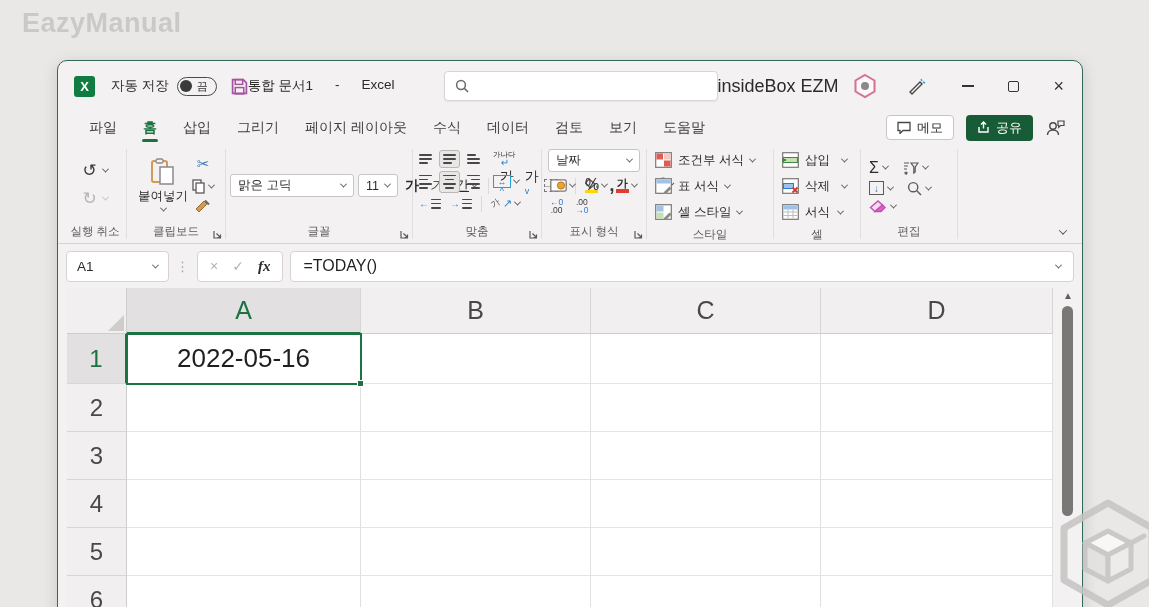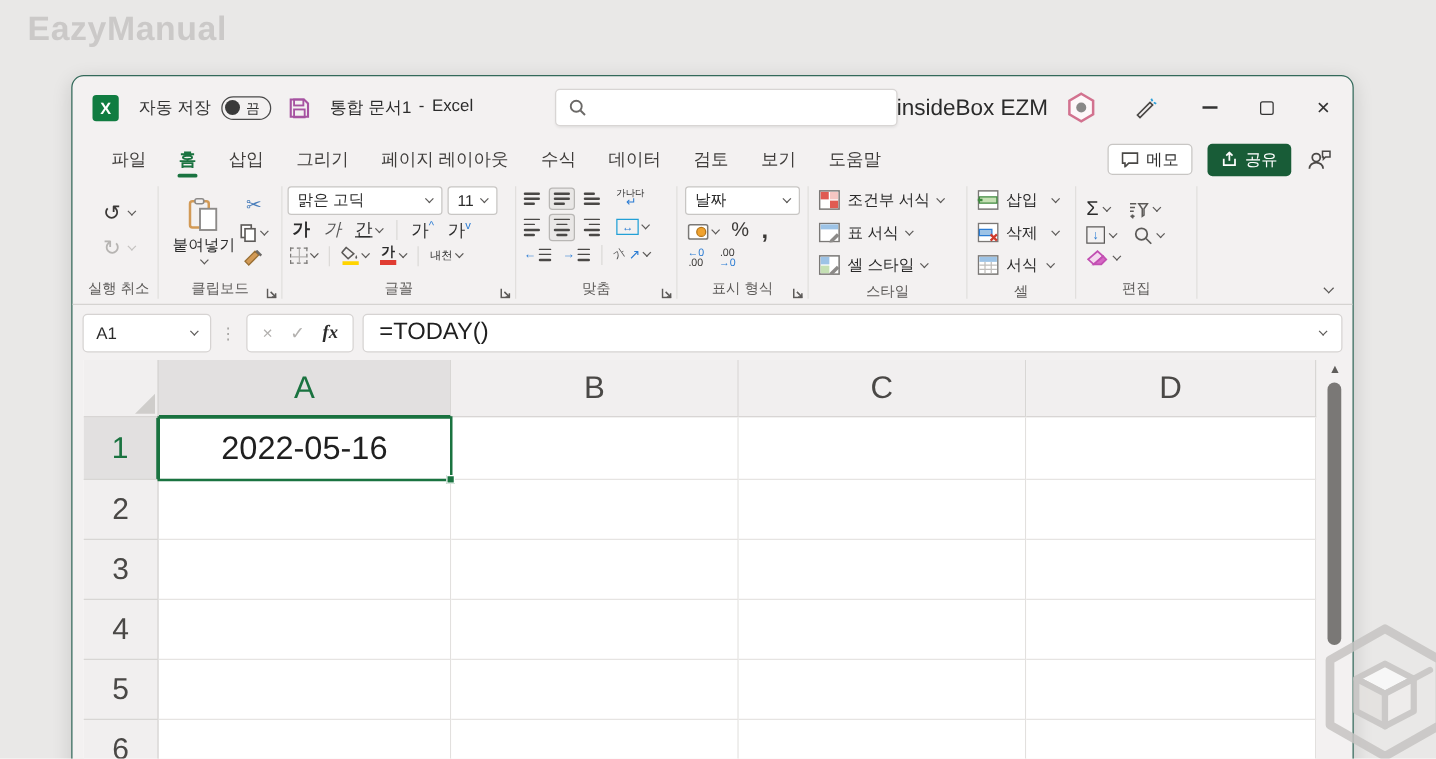--- a/index.html
+++ b/index.html
@@ -14,21 +14,21 @@
             box-shadow:0 4px 16px rgba(0,0,0,.14); }
 
   
   .titlebar { position:absolute; left:0; top:0; right:0; height:50px; display:flex; align-items:center; padding:0 18px 0 16px; }
   .xl-logo { width:21px; height:21px; background:#107c41; border-radius:3px; color:#fff; font-weight:bold; font-size:13px; display:flex; align-items:center; justify-content:center; }
   .autosave { display:flex; align-items:center; gap:8px; margin-left:16px; font-size:13.5px; color:#333; }
   .toggle { width:40px; height:19px; border:1.6px solid #4a4a4a; border-radius:10px; display:flex; align-items:center; padding:1px 4px 1px 2px; gap:5px; }
   .knob { width:12px; height:12px; background:#3a3a3a; border-radius:50%; }
   .toggle-state { font-size:11px; color:#333; }
   .save-ic { margin-left:14px; }
-  .doc-title { margin-left:16px; font-size:13.5px; color:#2b2b2b; display:flex; gap:6px; }
+  .doc-title { font-size:13.5px; color:#2b2b2b; display:flex; gap:22px; }
   .searchbox { position:absolute; left:386px; top:10px; width:274px; height:30px; background:#fff; border:1px solid #d8d5d4; border-radius:4px; display:flex; align-items:center; padding:0 10px; gap:8px; box-shadow:0 1px 2px rgba(0,0,0,.06); }
   .searchbox input { border:none; outline:none; background:transparent; font-size:13px; color:#555; width:200px; font-family:"Liberation Sans",sans-serif; }
   .tb-right { margin-left:auto; display:flex; align-items:center; gap:14px; }
   .account { font-size:18px; color:#2b2b2b; }
   .winctl { display:flex; align-items:center; gap:34px; margin-left:22px; }
   .min-glyph { width:12px; height:1.6px; background:#333; display:inline-block; }
   .max-glyph { width:11px; height:11px; border:1.4px solid #333; border-radius:2px; display:inline-block; }
   .close-glyph { font-size:18px; color:#333; line-height:1; }
 
   
@@ -63,21 +63,21 @@
   .ribbon-collapse { position:absolute; right:16px; bottom:8px; }
 
   
   .formularow { position:absolute; left:0; top:183px; right:0; height:44px; display:flex; align-items:center; padding:0 8px; gap:7px; }
   .namebox { width:103px; height:31px; background:#fff; border:1px solid #d6d3d2; border-radius:4px; display:flex; align-items:center; justify-content:space-between; padding:0 10px; font-size:13.5px; color:#2b2b2b; }
   .dots { color:#a7a5a3; font-size:13px; letter-spacing:1px; }
   .fxbox { height:31px; background:#fff; border:1px solid #d6d3d2; border-radius:4px; display:flex; align-items:center; gap:14px; padding:0 12px; }
   .fxbox .cancel, .fxbox .enter { color:#b3b1af; font-size:14px; }
   .fxbox .fx { font-family:"Liberation Serif", serif; font-style:italic; font-weight:bold; font-size:15px; color:#2b2b2b; }
   .formulainput { flex:1; height:31px; background:#fff; border:1px solid #d6d3d2; border-radius:4px; display:flex; align-items:center; padding:0 12px; }
-  .formulainput input { flex:1; border:none; outline:none; background:transparent; font-size:19px; color:#1f1f1f; font-family:"Liberation Sans",sans-serif; }
+  .formulainput input { flex:1; border:none; outline:none; background:transparent; font-size:16px; color:#1f1f1f; font-family:"Liberation Sans",sans-serif; }
 
   
   .sheet { position:absolute; left:9px; top:227px; width:986px; bottom:0; background:#fff; }
   .colhead-row { display:flex; height:46px; }
   .corner { width:60px; height:46px; background:#f1efef; border-right:1px solid #cfcdcb; border-bottom:1px solid #cfcdcb; position:relative; }
   .corner::after { content:""; position:absolute; right:2px; bottom:2px; width:0; height:0; border-left:16px solid transparent; border-bottom:16px solid #cfcdcb; }
   .colhead { height:46px; background:#f1efef; border-right:1px solid #d8d6d4; border-bottom:1px solid #cfcdcb; display:flex; align-items:center; justify-content:center; font-size:25px; color:#4a4846; }
   .colhead.sel { background:#e2e0e0; color:#1a7340; border-bottom:2px solid #1a7340; }
   .gridrow { display:flex; }
   .rowhead { width:60px; background:#f1efef; border-right:1px solid #cfcdcb; border-bottom:1px solid #d8d6d4; display:flex; align-items:center; justify-content:center; font-size:24px; color:#4a4846; }
@@ -247,21 +247,21 @@
         <span class="launcher">
           <svg width="9" height="9" viewBox="0 0 9 9">
               <path d="M1 1 v7 h7" fill="none" stroke="#5c5a58" stroke-width="1.2"></path>
               <path d="M3.5 3.5 L7.5 7.5 M7.5 4.5 v3 h-3" fill="none" stroke="#5c5a58" stroke-width="1.2"></path>
             </svg>
         </span>
       </div>
       <div class="gsep"></div>
 
       <div class="rgroup" style="width:186px;">
-        <div class="rg-body" style="flex-direction:column; padding:2px 4px 0 4px; gap:3px;">
+        <div class="rg-body" style="flex-direction:row; padding:2px 4px 0 4px; gap:3px;">
           <div class="frow" style="gap:4px;">
             <div class="selectbox" style="width:124px;">
               <span>맑은 고딕</span>
                 <span class="chev sm"></span>
             </div>
             <div class="selectbox" style="width:40px;">
               <span>11</span>
                 <span class="chev sm"></span>
             </div>
           </div>

